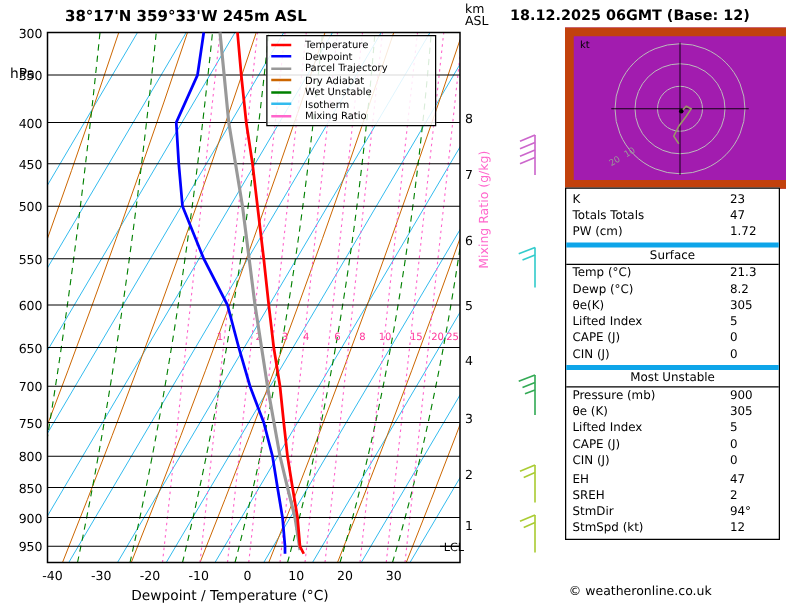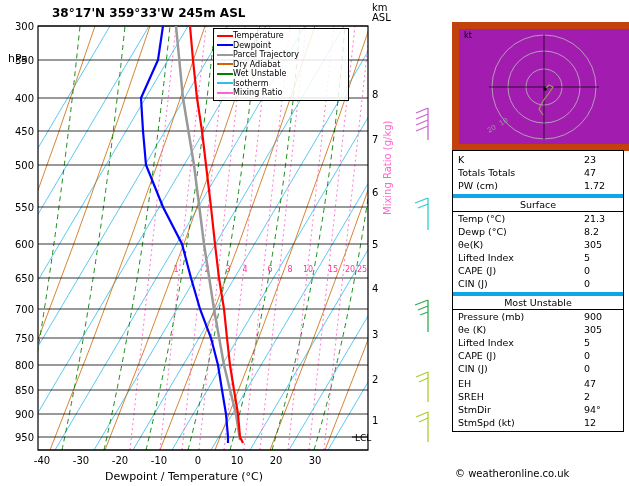--- a/index.html
+++ b/index.html
@@ -7,21 +7,21 @@
   .root{position:absolute;left:0;top:0;width:629px;height:486px;}
   
   #skewt{position:absolute;left:0;top:0;width:400px;height:486px;}
   .hpa-label{position:absolute;left:8px;top:4px;font-size:11px;color:#000;margin-top:48px;}
   .km-label{position:absolute;left:372px;top:3px;font-size:10px;color:#000;line-height:10px;text-align:left;}
   .title-left{position:absolute;left:52px;top:6px;font-size:12px;color:#000;font-weight:bold;}
   .xaxis-title{position:absolute;left:105px;top:470px;font-size:11px;color:#000;}
   .mix-title{position:absolute;left:382px;top:215px;font-size:10px;color:#ff66cc;transform:rotate(-90deg);transform-origin:left top;white-space:nowrap;}
   
   .legend{position:absolute;left:213px;top:28px;width:128px;background:rgba(255,255,255,0.85);border:1px solid #000;padding:2px 3px;font-size:8px;line-height:9.5px;}
-  .legend .row{display:flex;align-items:center;gap:0;height:9.5px;}
+  .legend .row{display:flex;align-items:center;gap:11px;height:9.5px;}
   .legend .sw{width:16px;height:0;border-top-width:2px;border-top-style:solid;display:inline-block;}
   
   .rdate{position:absolute;left:408px;top:5px;font-size:11.5px;font-weight:bold;color:#000;}
   .hodo-box{position:absolute;left:452px;top:22px;width:170px;height:115px;border:7px solid #c2410c;background:#a21caf;}
   .kt{position:absolute;left:5px;top:2px;font-size:8px;color:#000;}
   .tbl{position:absolute;left:452px;top:150px;width:170px;border:1px solid #000;font-size:9.5px;color:#000;background:#fff;}
   .tbl .sec{text-align:center;border-top:4px solid #0ea5e9;border-bottom:1px solid #000;padding:1px 0;}
   .tbl .ln{display:flex;justify-content:space-between;padding:0 5px;height:13px;line-height:13px;}
   .tbl .ln span:last-child{min-width:34px;text-align:left;}
   .tbl .top{padding-top:2px;}
@@ -209,20 +209,21 @@
     <div class="row">
       <i class="sw" style="border-top-color:#33bbee"></i>
       <span>Isotherm</span>
     </div>
     <div class="row">
       <i class="sw" style="border-top-color:#ff66cc"></i>
       <span>Mixing Ratio</span>
     </div>
   </div>
 
+  <div class="rdate">18.12.2025 06GMT (Base: 12)</div>
 
   <svg style="position:absolute;left:404px;top:100px;width:48px;height:350px" viewBox="0 0 48 350">
     <g stroke="#cc66cc" stroke-width="1.3" fill="none">
       <line x1="24" y1="8" x2="24" y2="40"></line>
       <line x1="24" y1="8" x2="12" y2="13"></line>
       <line x1="24" y1="14" x2="12" y2="19"></line>
       <line x1="24" y1="20" x2="12" y2="25"></line>
       <line x1="24" y1="26" x2="12" y2="31"></line>
     </g>
     <g stroke="#33cccc" stroke-width="1.3" fill="none">

